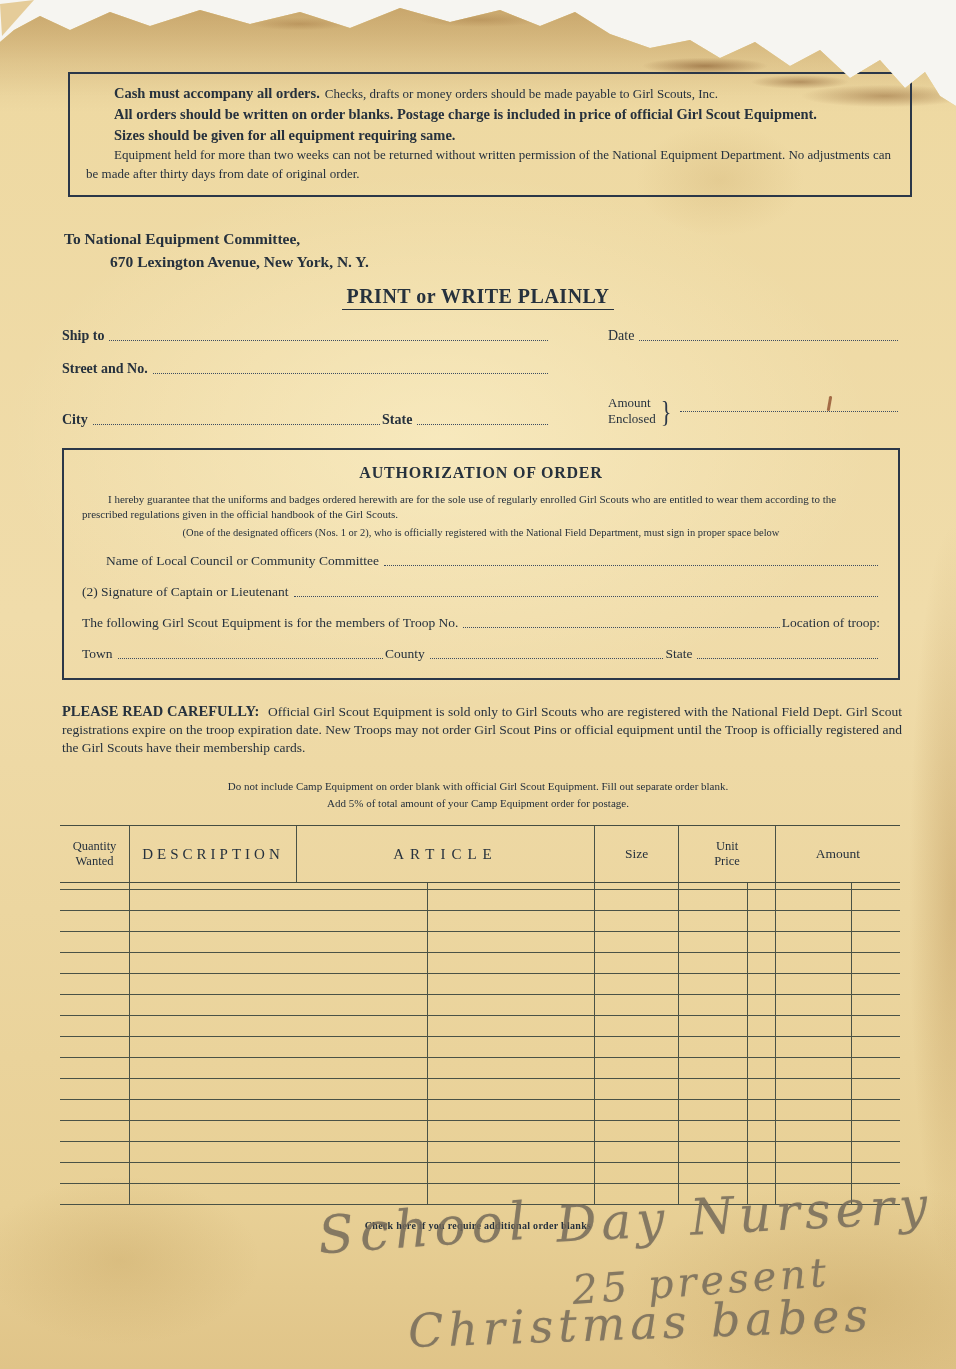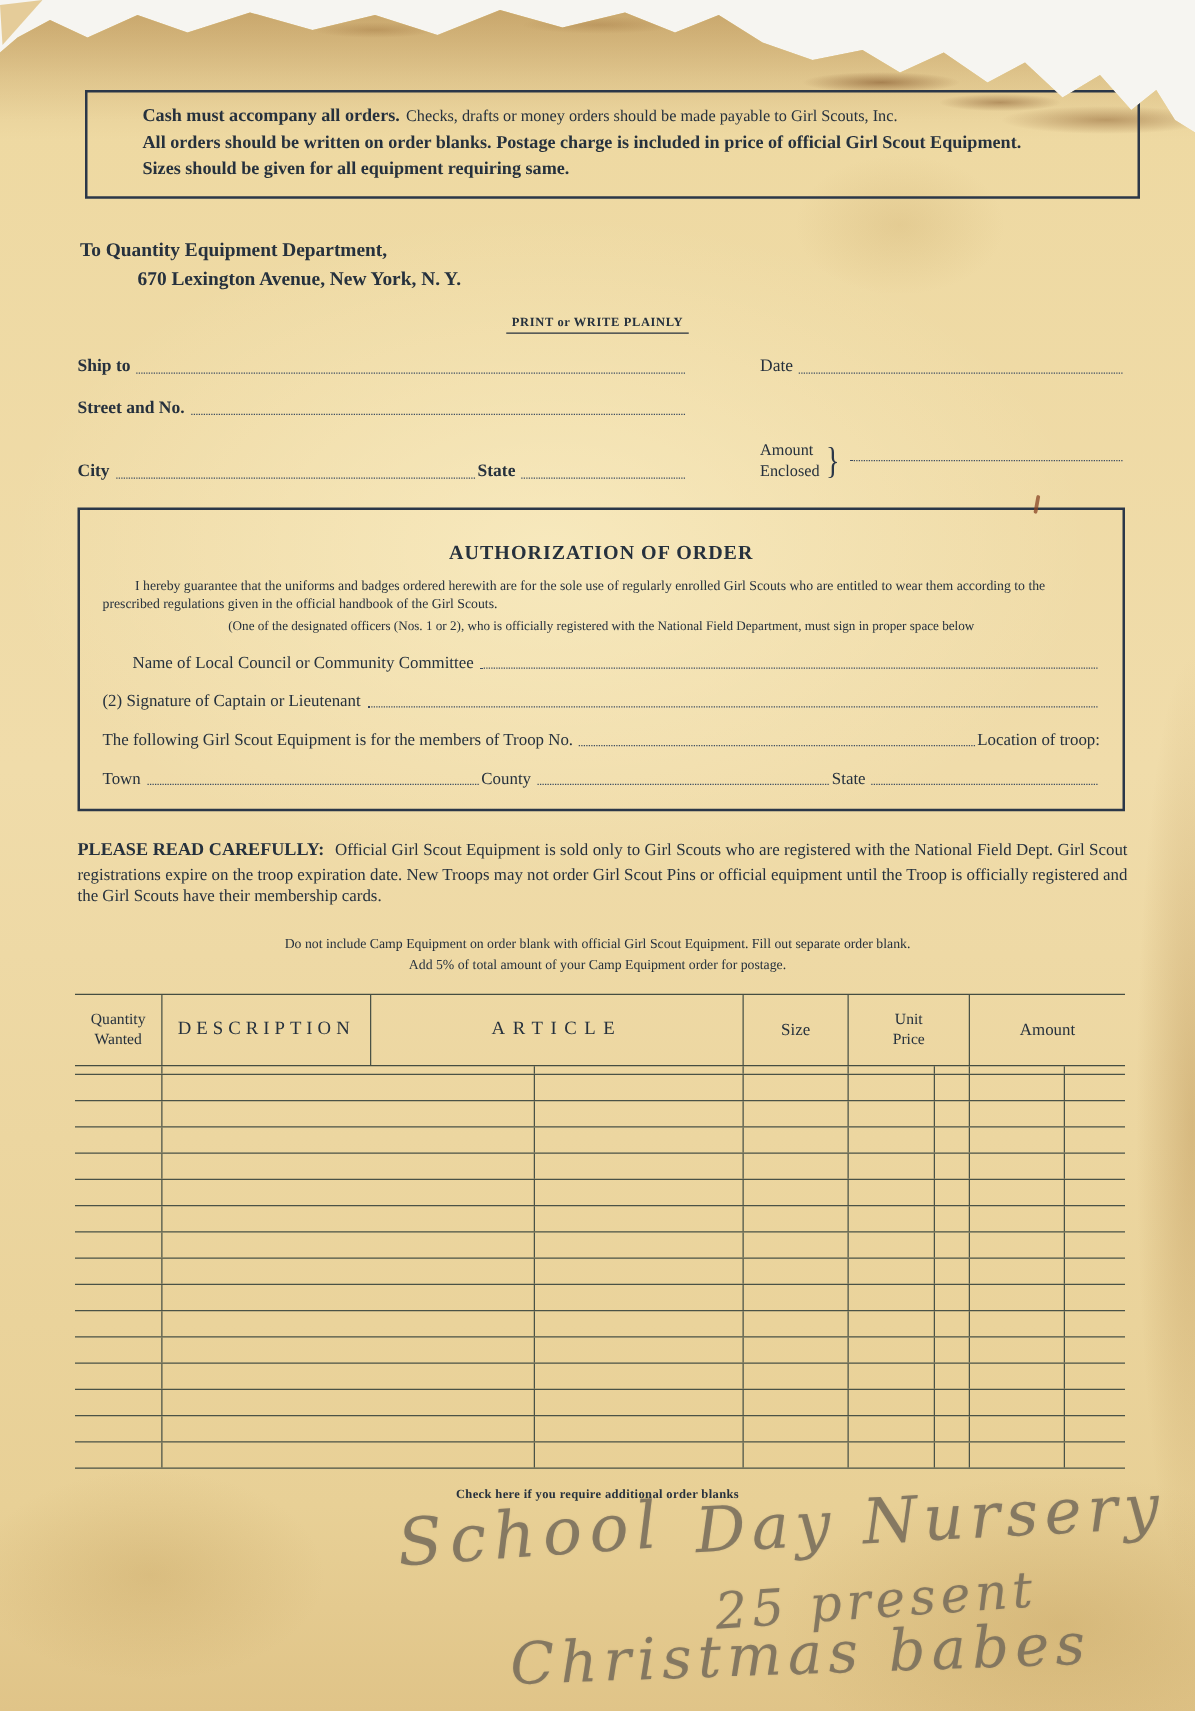--- a/index.html
+++ b/index.html
@@ -30,38 +30,38 @@
   .b{font-weight:bold;}
   
   .notice-box{margin:72px 44px 0 68px;border:2.5px solid #2b3748;padding:9px 16px 11px;font-size:13px;line-height:1.45;}
   .notice-box p{margin:0;text-indent:28px;}
   .notice-box .big{font-size:14.5px;}
   .rest{margin-left:5px;}
   
   .address{margin:30px 0 0 64px;font-weight:bold;font-size:15.5px;line-height:1.5;}
   .address .l2{padding-left:46px;}
   .plainly{margin-top:12px;text-align:center;}
-  .plainly span{font-weight:bold;font-size:10px;letter-spacing:.5px;border-bottom:1.5px solid #26313d;padding:0 4px 2px;}
+  .plainly span{font-weight:bold;font-size:20px;letter-spacing:.5px;border-bottom:1.5px solid #26313d;padding:0 4px 2px;}
   
   .fields{margin:20px 56px 0 62px;font-size:14px;}
   .frow{display:flex;align-items:flex-end;margin-top:17px;}
   .fg{display:flex;align-items:flex-end;}
   .fg.grow{flex:1;}
   .w488{width:488px;font-weight:bold;}
   .ml58{margin-left:58px;}
   .flabel{white-space:nowrap;}
   .dots{flex:1;border-bottom:1.6px dotted #3d4c60;margin:0 2px 3px 5px;min-width:26px;}
   .d-city{flex:2.2;} .d-state{flex:1;}
   .amount-group{flex:1;margin-left:58px;align-items:center;}
   .amount-group .dots{align-self:center;margin-bottom:0;}
   .ae-words{font-size:13px;line-height:1.25;}
   .ae-brace{font-size:30px;font-weight:300;margin:0 2px 0 3px;transform:scaleX(.75);color:#2b3748;}
   .ink-mark{position:absolute;left:828px;top:396px;width:3px;height:15px;background:#8a4526;opacity:.75;transform:rotate(10deg);border-radius:2px;}
   
-  .auth-box{margin:20px 56px 0 62px;border:2px solid #2b3748;padding:24px 18px 16px;}
+  .auth-box{margin:20px 56px 0 62px;border:2px solid #2b3748;padding:12px 18px 16px;}
   .auth-title{text-align:center;font-weight:bold;font-size:16px;letter-spacing:.8px;margin:2px 0 10px;}
   .auth-guarantee{font-size:11px;line-height:1.35;text-indent:26px;margin:0;}
   .auth-note{font-size:10.5px;text-align:center;margin:5px 0 2px;}
   .auth-box .frow{font-size:13.5px;margin-top:15px;}
   .indent24{padding-left:24px;}
   .d-town{flex:2.5;} .d-county{flex:2.2;} .d-astate{flex:1.7;}
   
   .please-read{margin:22px 54px 0 62px;font-size:13.5px;line-height:1.33;text-align:justify;}
   .please-read .lbl{font-weight:bold;font-size:14.5px;}
   .camp-note{margin-top:21px;text-align:center;font-size:11px;line-height:1.55;}
@@ -96,24 +96,25 @@
 <div class="scan">
   <div class="corner-piece"></div>
   <div class="paper">
     <div class="torn-shade"></div>
     <div class="content">
 
       <div class="notice-box">
         <p><span class="b big">Cash must accompany all orders.</span><span class="rest">Checks, drafts or money orders should be made payable to Girl Scouts, Inc.</span></p>
         <p class="b big">All orders should be written on order blanks. Postage charge is included in price of official Girl Scout Equipment.</p>
         <p class="b big">Sizes should be given for all equipment requiring same.</p>
+        <p>Equipment held for more than two weeks can not be returned without written permission of the National Equipment Department. No adjustments can be made after thirty days from date of original order.</p>
       </div>
 
       <div class="address">
-        <div>To Quantity Equipment Department,</div>
+        <div>To National Equipment Committee,</div>
         <div class="l2">670 Lexington Avenue, New York, N. Y.</div>
       </div>
 
       <div class="plainly">
         <span>PRINT or WRITE PLAINLY</span>
       </div>
 
       <div class="fields">
         <div class="frow">
           <div class="fg w488">

